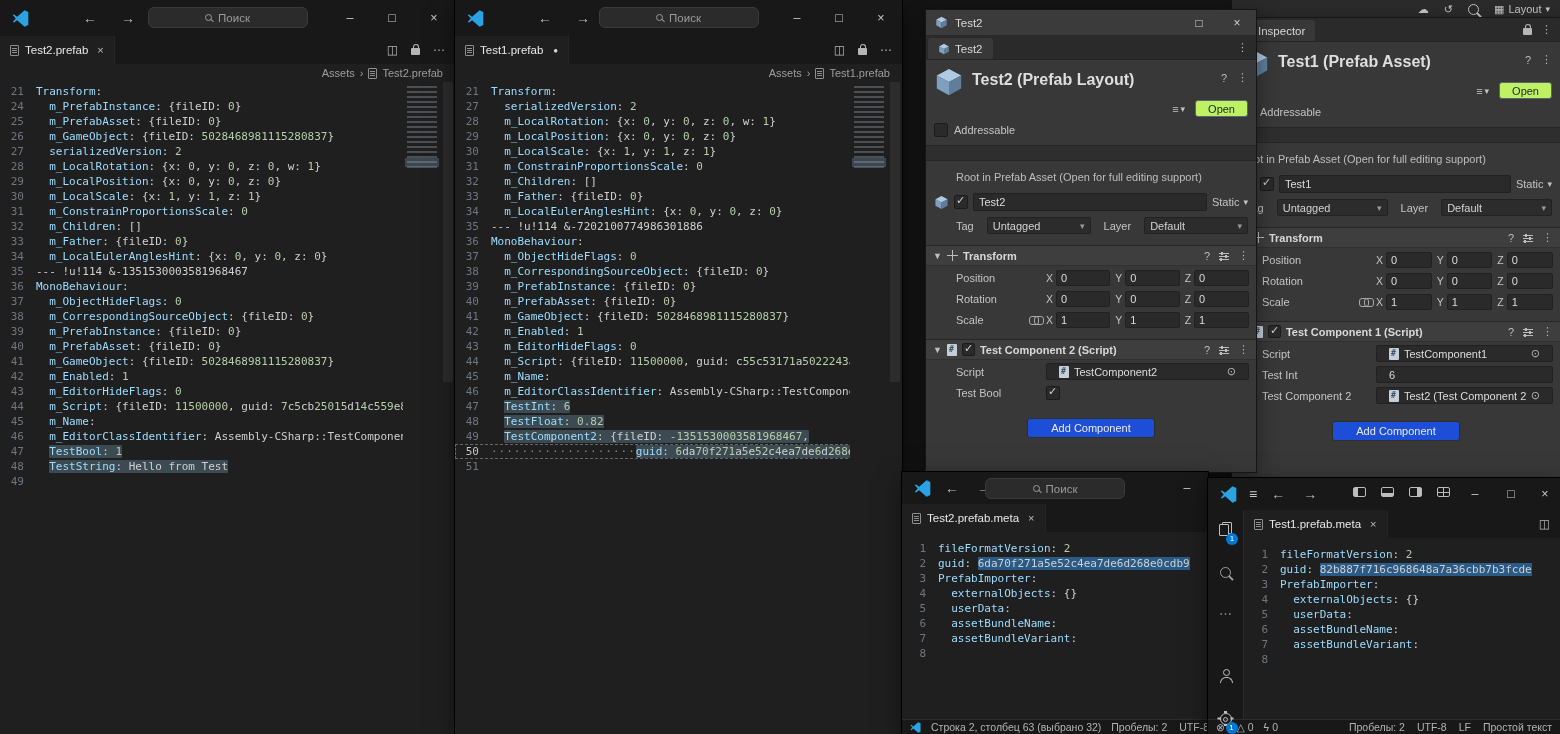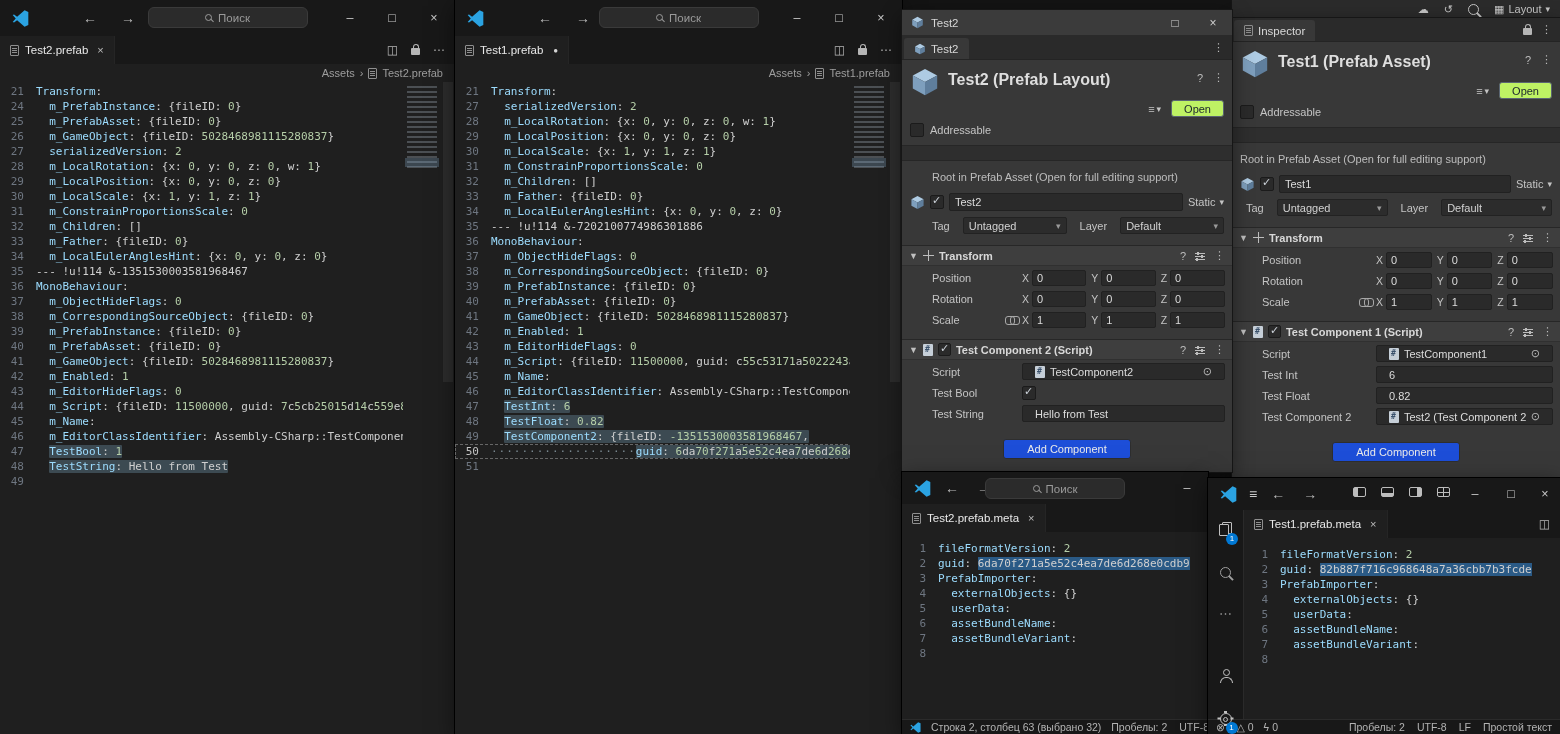--- a/index.html
+++ b/index.html
@@ -251,21 +251,21 @@
     <span>☁</span>
     <span>↺</span>
     <span class="i-search big"></span>
     <span style="display:flex;align-items:center;gap:4px">
       <span>▦</span>
       <span>Layout</span>
       <span style="font-size:9px">▾</span>
     </span>
   </div>
 
-  <div class="u-win" id="u3" style="left:902px;top:10px;width:330px;height:462px;z-index:3">
+  <div class="u-win" id="u3" style="left:926px;top:10px;width:330px;height:462px;z-index:3">
     <div class="u-titlebar">
       <svg width="13" height="13" viewBox="0 0 32 32">
           <polygon points="16,2 29,9 16,16 3,9" fill="#aecbe3"></polygon>
           <polygon points="3,9 16,16 16,30 3,23" fill="#7e9fbd"></polygon>
           <polygon points="29,9 16,16 16,30 29,23" fill="#5f7e9c"></polygon>
         </svg>
       <span>Test2</span>
       <span class="sp">
         <span class="ctrl">□</span>
         <span class="ctrl">×</span>
@@ -421,26 +421,20 @@
           <span class="val">TestComponent2</span>
           <span class="picker">⊙</span>
         </span>
       </div>
       <div class="u-prow">
         <span class="u-plabel">Test Bool</span>
         <span class="u-check on">
             <span class="mark">✓</span>
           </span>
       </div>
-      <div class="u-prow">
-        <span class="u-plabel">Test String</span>
-        <span class="u-wide">
-            <span class="val">Hello from Test</span>
-          </span>
-      </div>
       <div class="u-addbtn">Add Component</div>
     </div>
   </div>
 
   <div class="u-win" id="u4" style="left:1232px;top:18px;width:328px;height:462px;z-index:2">
     <div class="u-tabstrip">
       <div class="u-tab">
         <span class="i-file"></span>
         <span>Inspector</span>
       </div>
@@ -584,26 +578,20 @@
         <span class="u-wide">
           <span class="i-script"></span>
           <span class="val">TestComponent1</span>
           <span class="picker">⊙</span>
         </span>
       </div>
       <div class="u-prow">
         <span class="u-plabel">Test Int</span>
         <span class="u-wide">
             <span class="val">6</span>
-          </span>
-      </div>
-      <div class="u-prow">
-        <span class="u-plabel">Test Float</span>
-        <span class="u-wide">
-            <span class="val">0.82</span>
           </span>
       </div>
       <div class="u-prow">
         <span class="u-plabel">Test Component 2</span>
         <span class="u-wide">
           <span class="i-script"></span>
           <span class="val">Test2 (Test Component 2)</span>
           <span class="picker">⊙</span>
         </span>
       </div>

